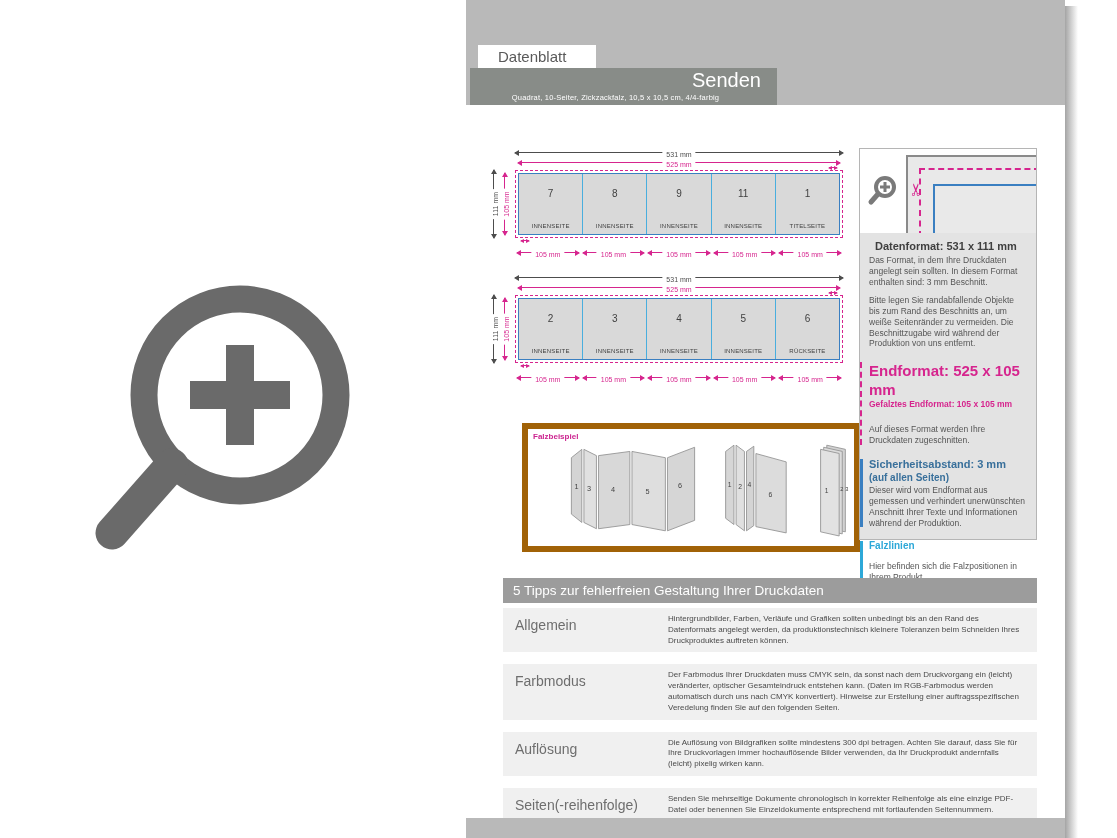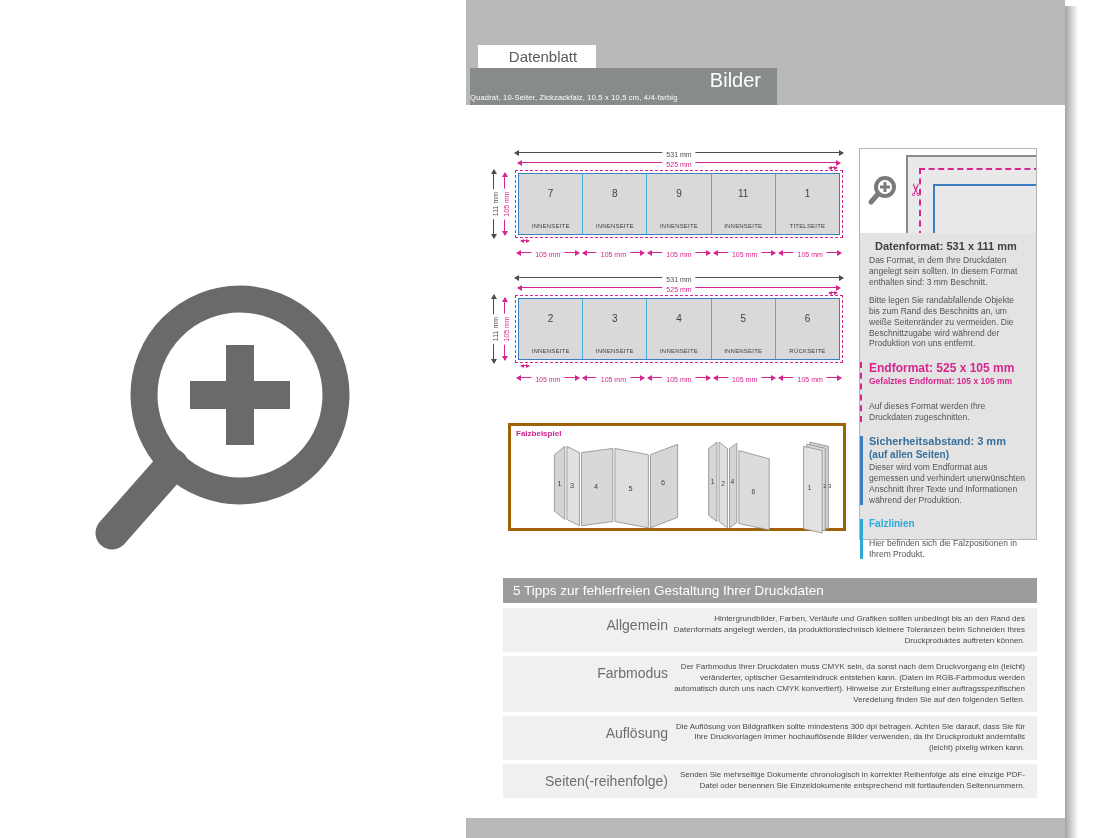--- a/index.html
+++ b/index.html
@@ -15,24 +15,24 @@
   
   .big-zoom { position:absolute; left:88px; top:283px; width:272px; height:288px; }
 
   
   .page { position:absolute; left:466px; top:0; width:599px; height:838px; background:#fff; }
   .page-shadow { position:absolute; left:1065px; top:6px; width:13px; height:832px;
     background:linear-gradient(to right, rgba(90,90,90,.55), rgba(130,130,130,0)); }
 
   .top-band { position:absolute; left:0; top:0; width:100%; height:105px; background:#b9b9b9; }
   .datenblatt { position:absolute; left:12px; top:45px; width:118px; height:24px;
-    background:#fff; color:#5a5a5a; font-size:15px; line-height:24px; padding-left:12px;text-align:center; }
+    background:#fff; color:#5a5a5a; font-size:15px; line-height:24px; padding-left:20px; }
   .banner { position:absolute; left:4px; top:68px; width:307px; height:37px; background:#888c88; }
   .banner-title { position:absolute; right:16px; top:1px; font-size:20px; color:#fff; }
-  .banner-sub { position:absolute; left:0; right:16px; bottom:3px; text-align:left;
+  .banner-sub { position:absolute; left:0; right:16px; bottom:3px; text-align:center;
     font-size:7.5px; color:#fff; letter-spacing:.2px; }
 
   .bottom-band { position:absolute; left:0; bottom:0; width:100%; height:20px; background:#b9b9b9; }
 
   
   .diagram { position:absolute; left:20px; width:366px; height:118px; }
   #diagram1 { top:146px; }
   #diagram2 { top:271px; }
 
   .dim-h { position:absolute; height:0; border-top:1px solid currentColor; }
@@ -70,22 +70,22 @@
   .mk::before { left:-1px; border-right:4px solid currentColor; }
   .mk::after  { right:-1px; border-left:4px solid currentColor; }
   .mk-tr { right:5px; top:-4px; }
   .mk-bl { left:5px; bottom:-4px; }
 
   .bottom-dims { position:absolute; left:29px; top:100px; width:328px; height:12px; display:flex; }
   .bottom-dims .seg { flex:1; position:relative; }
   .bottom-dims .seg .dim-h { left:2px; right:2px; top:6px; }
 
   
-  .falz { position:absolute; left:42px; top:423px; width:338px; height:108px;
-    border:3px solid #a16207; background:#fff; }
+  .falz { position:absolute; left:56px; top:423px; width:338px; height:129px;
+    border:6px solid #a16207; background:#fff; }
   .falz-label { position:absolute; left:5px; top:3px; font-size:8px; font-weight:bold; color:#cc2490; }
   .falz svg { position:absolute; }
   .fs1 { left:30px; top:12px; }
   .fs2 { left:192px; top:12px; }
   .fs3 { left:286px; top:10px; }
 
   
   .info { position:absolute; left:393px; top:148px; width:178px; height:392px;
     border:1px solid #b5b5b5; background:#fff; }
   .info-top { position:relative; height:84px; background:#fff; }
@@ -102,31 +102,31 @@
   .info-body { position:absolute; top:84px; left:0; right:0; bottom:0; background:#e3e3e3;
     padding:7px 9px; font-size:8.5px; color:#555; line-height:1.27; }
   .sec { position:relative; margin-bottom:12px; }
   .sec p { margin-bottom:8px; }
   .sec p:last-child { margin-bottom:0; }
   .ind { position:absolute; left:-9px; top:1px; bottom:1px; }
   .ind-mag  { border-left:2px dashed #d6258e; }
   .ind-blue { border-left:3px solid #3a7fc1; }
   .ind-cyan { border-left:3px solid #2da8d8; }
   .h-dark { font-size:11px; font-weight:bold; color:#3f3f3f; margin-bottom:1px;padding-left:6px; }
-  .h-mag  { font-size:12px; font-weight:bold; color:#d6258e; }
+  .h-mag  { font-size:15px; font-weight:bold; color:#d6258e; }
   .sub-mag{ font-size:8.5px; font-weight:bold; color:#d6258e; margin-bottom:14px; }
   .h-blue { font-size:11px; font-weight:bold; color:#39709b; }
   .sub-blue{ font-size:10px; font-weight:bold; color:#39709b; margin-bottom:1px; }
   .h-cyan { font-size:10px; font-weight:bold; color:#2da8d8; margin-bottom:8px; }
 
   
   .tips { position:absolute; left:37px; top:578px; width:534px; }
   .tips-header { height:25px; background:#9c9c9c; color:#fff; font-size:13.5px;
     line-height:25px; padding-left:10px; margin-bottom:5px; }
-  .tip-row { display:flex; background:#f0f0f0; margin-bottom:4px; min-height:30px;text-align:right; }
+  .tip-row { display:flex; background:#f0f0f0; margin-bottom:12px; min-height:30px; }
   .tip-label { width:165px; flex-shrink:0; font-size:14px; color:#6e6e6e;
     padding:9px 0 0 12px; }
   .tip-text { flex:1; font-size:8px; color:#4a4a4a; line-height:1.35;
     padding:6px 12px 6px 0; display:flex; align-items:center; }
 </style>
 </head>
 <body>
 
 <div class="big-zoom">
   <svg width="272" height="288" viewBox="0 0 272 288">
@@ -135,21 +135,21 @@
     <rect x="138" y="62" width="28" height="100" fill="#6a6a6a"></rect>
     <line x1="84" y1="182" x2="24" y2="250" stroke="#6a6a6a" stroke-width="33" stroke-linecap="round"></line>
   </svg>
 </div>
 
 <div class="page">
 
   <div class="top-band"></div>
   <div class="datenblatt">Datenblatt</div>
   <div class="banner">
-    <div class="banner-title">Bilder</div>
+    <div class="banner-title">Senden</div>
     <div class="banner-sub">Quadrat, 10-Seiter, Zickzackfalz, 10,5 x 10,5 cm, 4/4-farbig</div>
   </div>
 
   <div class="diagram" id="diagram1">
     <div class="dim-h c-dark" style="left:29px; width:328px; top:6px;">
       <span class="lbl">531 mm</span>
     </div>
     <div class="dim-h c-mag" style="left:32px; width:322px; top:16px;">
       <span class="lbl">525 mm</span>
     </div>

